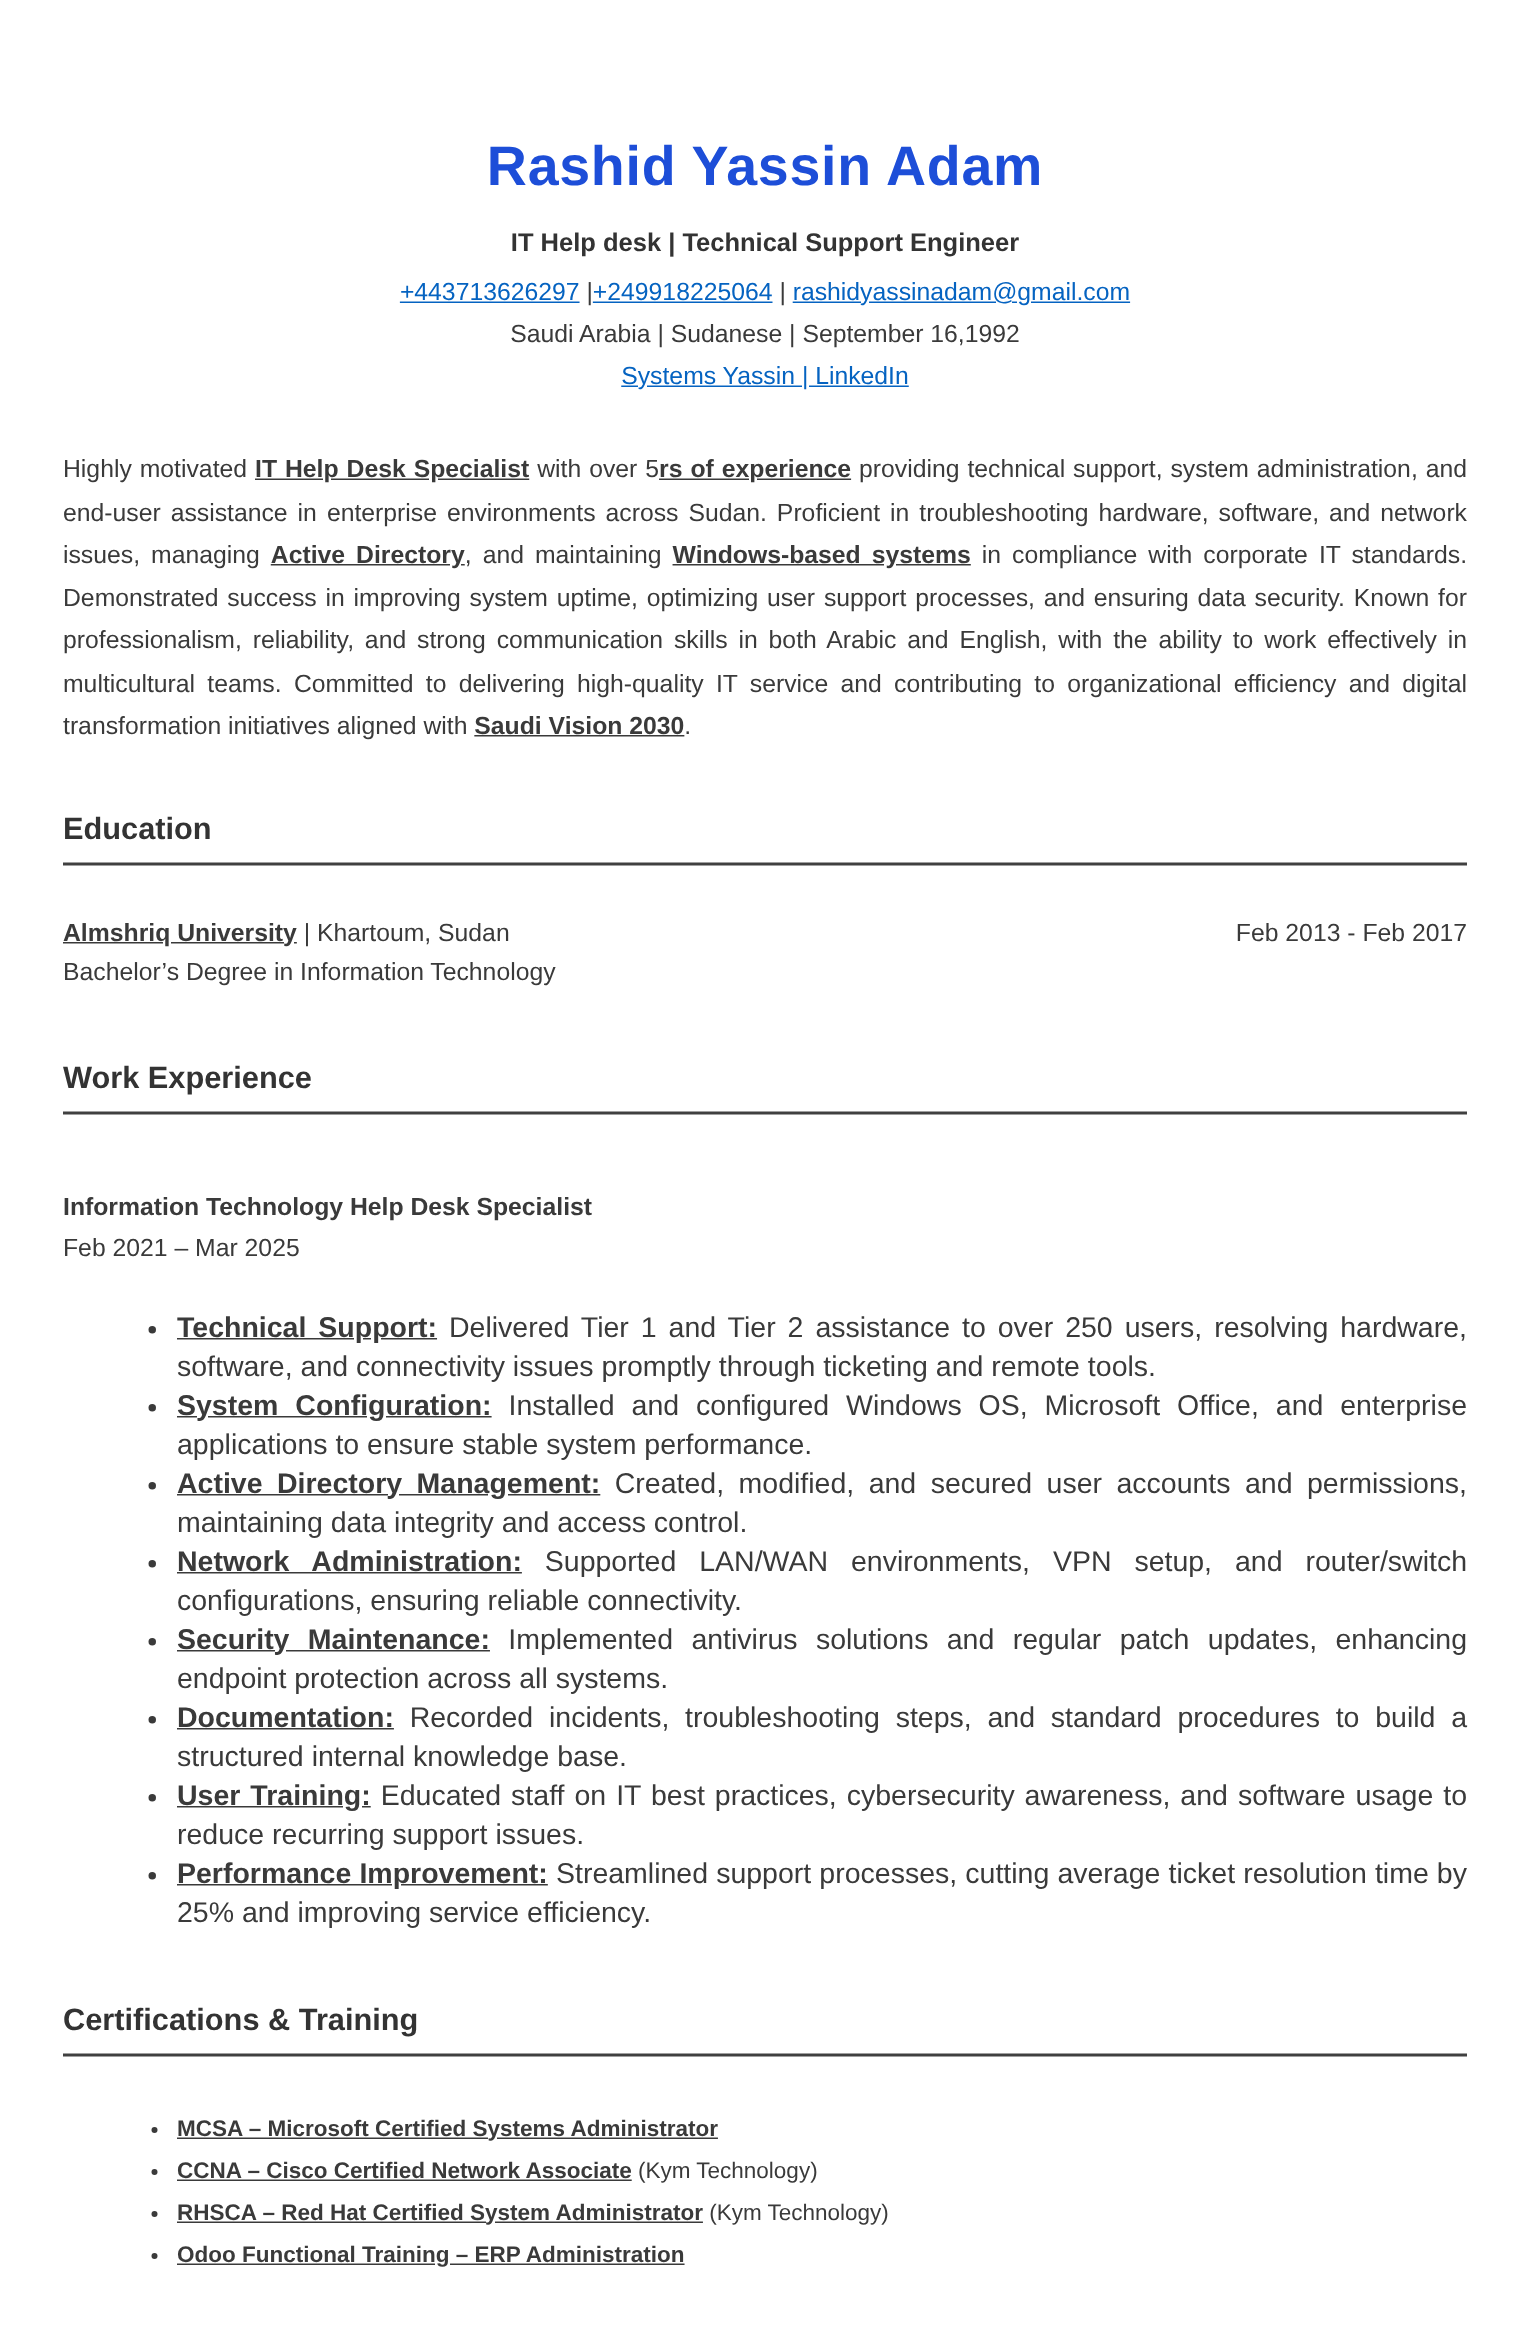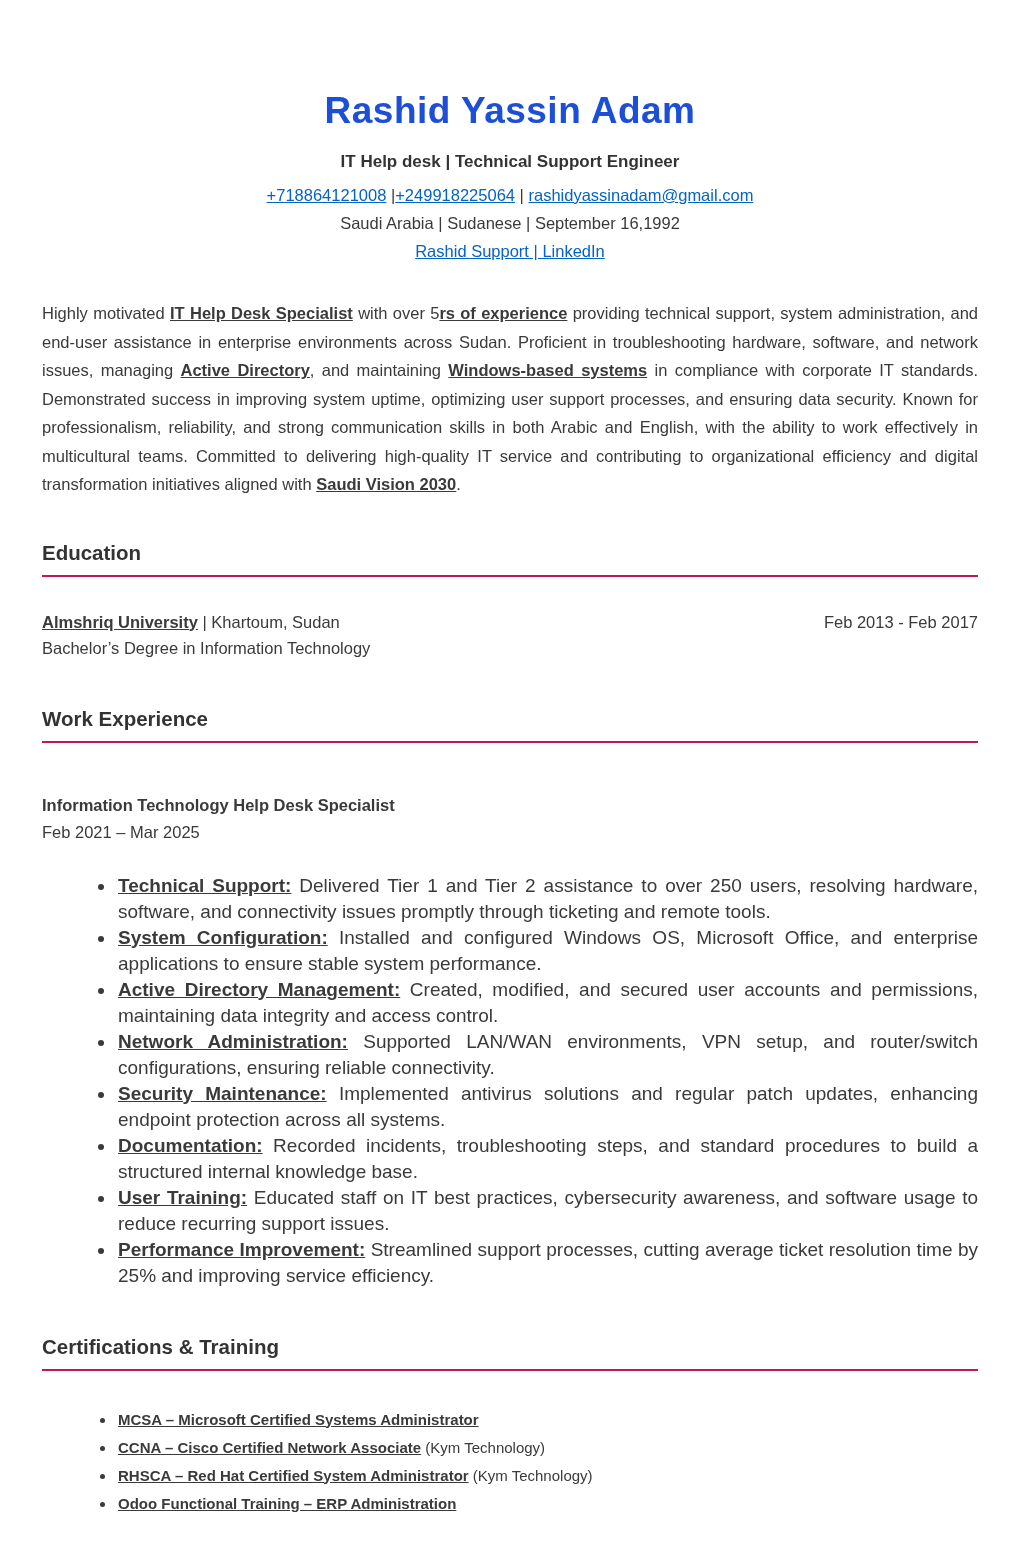--- a/index.html
+++ b/index.html
@@ -42,21 +42,21 @@
     margin: 34px 0 0 0;
   }
   .b { font-weight: bold; text-decoration: underline; }
   
   .section-heading {
     font-size: 20.5px;
     font-weight: bold;
     color: #333333;
     margin: 46px 0 0 0;
     padding-bottom: 10px;
-    border-bottom: 2px solid #be185d;
+    border-bottom: 2px solid #404040;
   }
   .section-heading.first { margin-top: 42px; }
   
   .entry { margin-top: 32px; }
   .row {
     display: flex;
     justify-content: space-between;
     align-items: center;
     font-size: 16.5px;
     line-height: 26px;
@@ -88,23 +88,23 @@
   }
 </style>
 </head>
 <body>
 
 <div class="page">
 
   <div class="header">
     <h1 class="name">Rashid Yassin Adam</h1>
     <div class="title-line">IT Help desk | Technical Support Engineer</div>
-    <div class="contact-line"><a href="#" class="link">+718864121008</a><span> |</span><a href="#" class="link">+249918225064</a><span> | </span><a href="#" class="link">rashidyassinadam@gmail.com</a></div>
+    <div class="contact-line"><a href="#" class="link">+443713626297</a><span> |</span><a href="#" class="link">+249918225064</a><span> | </span><a href="#" class="link">rashidyassinadam@gmail.com</a></div>
     <div class="info-line">Saudi Arabia | Sudanese | September 16,1992</div>
-    <div class="linkedin-line"><a href="#" class="link">Rashid Support | LinkedIn</a></div>
+    <div class="linkedin-line"><a href="#" class="link">Systems Yassin | LinkedIn</a></div>
   </div>
 
   <p class="summary"><span>Highly motivated </span><span class="b">IT Help Desk Specialist</span><span> with over 5</span><span class="b">rs of experience</span><span> providing technical support, system administration, and end-user assistance in enterprise environments across Sudan. Proficient in troubleshooting hardware, software, and network issues, managing </span><span class="b">Active Directory</span><span>, and maintaining </span><span class="b">Windows-based systems</span><span> in compliance with corporate IT standards. Demonstrated success in improving system uptime, optimizing user support processes, and ensuring data security. Known for professionalism, reliability, and strong communication skills in both Arabic and English, with the ability to work effectively in multicultural teams. Committed to delivering high-quality IT service and contributing to organizational efficiency and digital transformation initiatives aligned with </span><span class="b">Saudi Vision 2030</span><span>.</span></p>
 
   <h2 class="section-heading first">Education</h2>
   <div class="entry">
     <div class="row">
       <div><span class="b">Almshriq University</span><span> | Khartoum, Sudan</span></div>
       <div class="dates">Feb 2013 - Feb 2017</div>
     </div>

